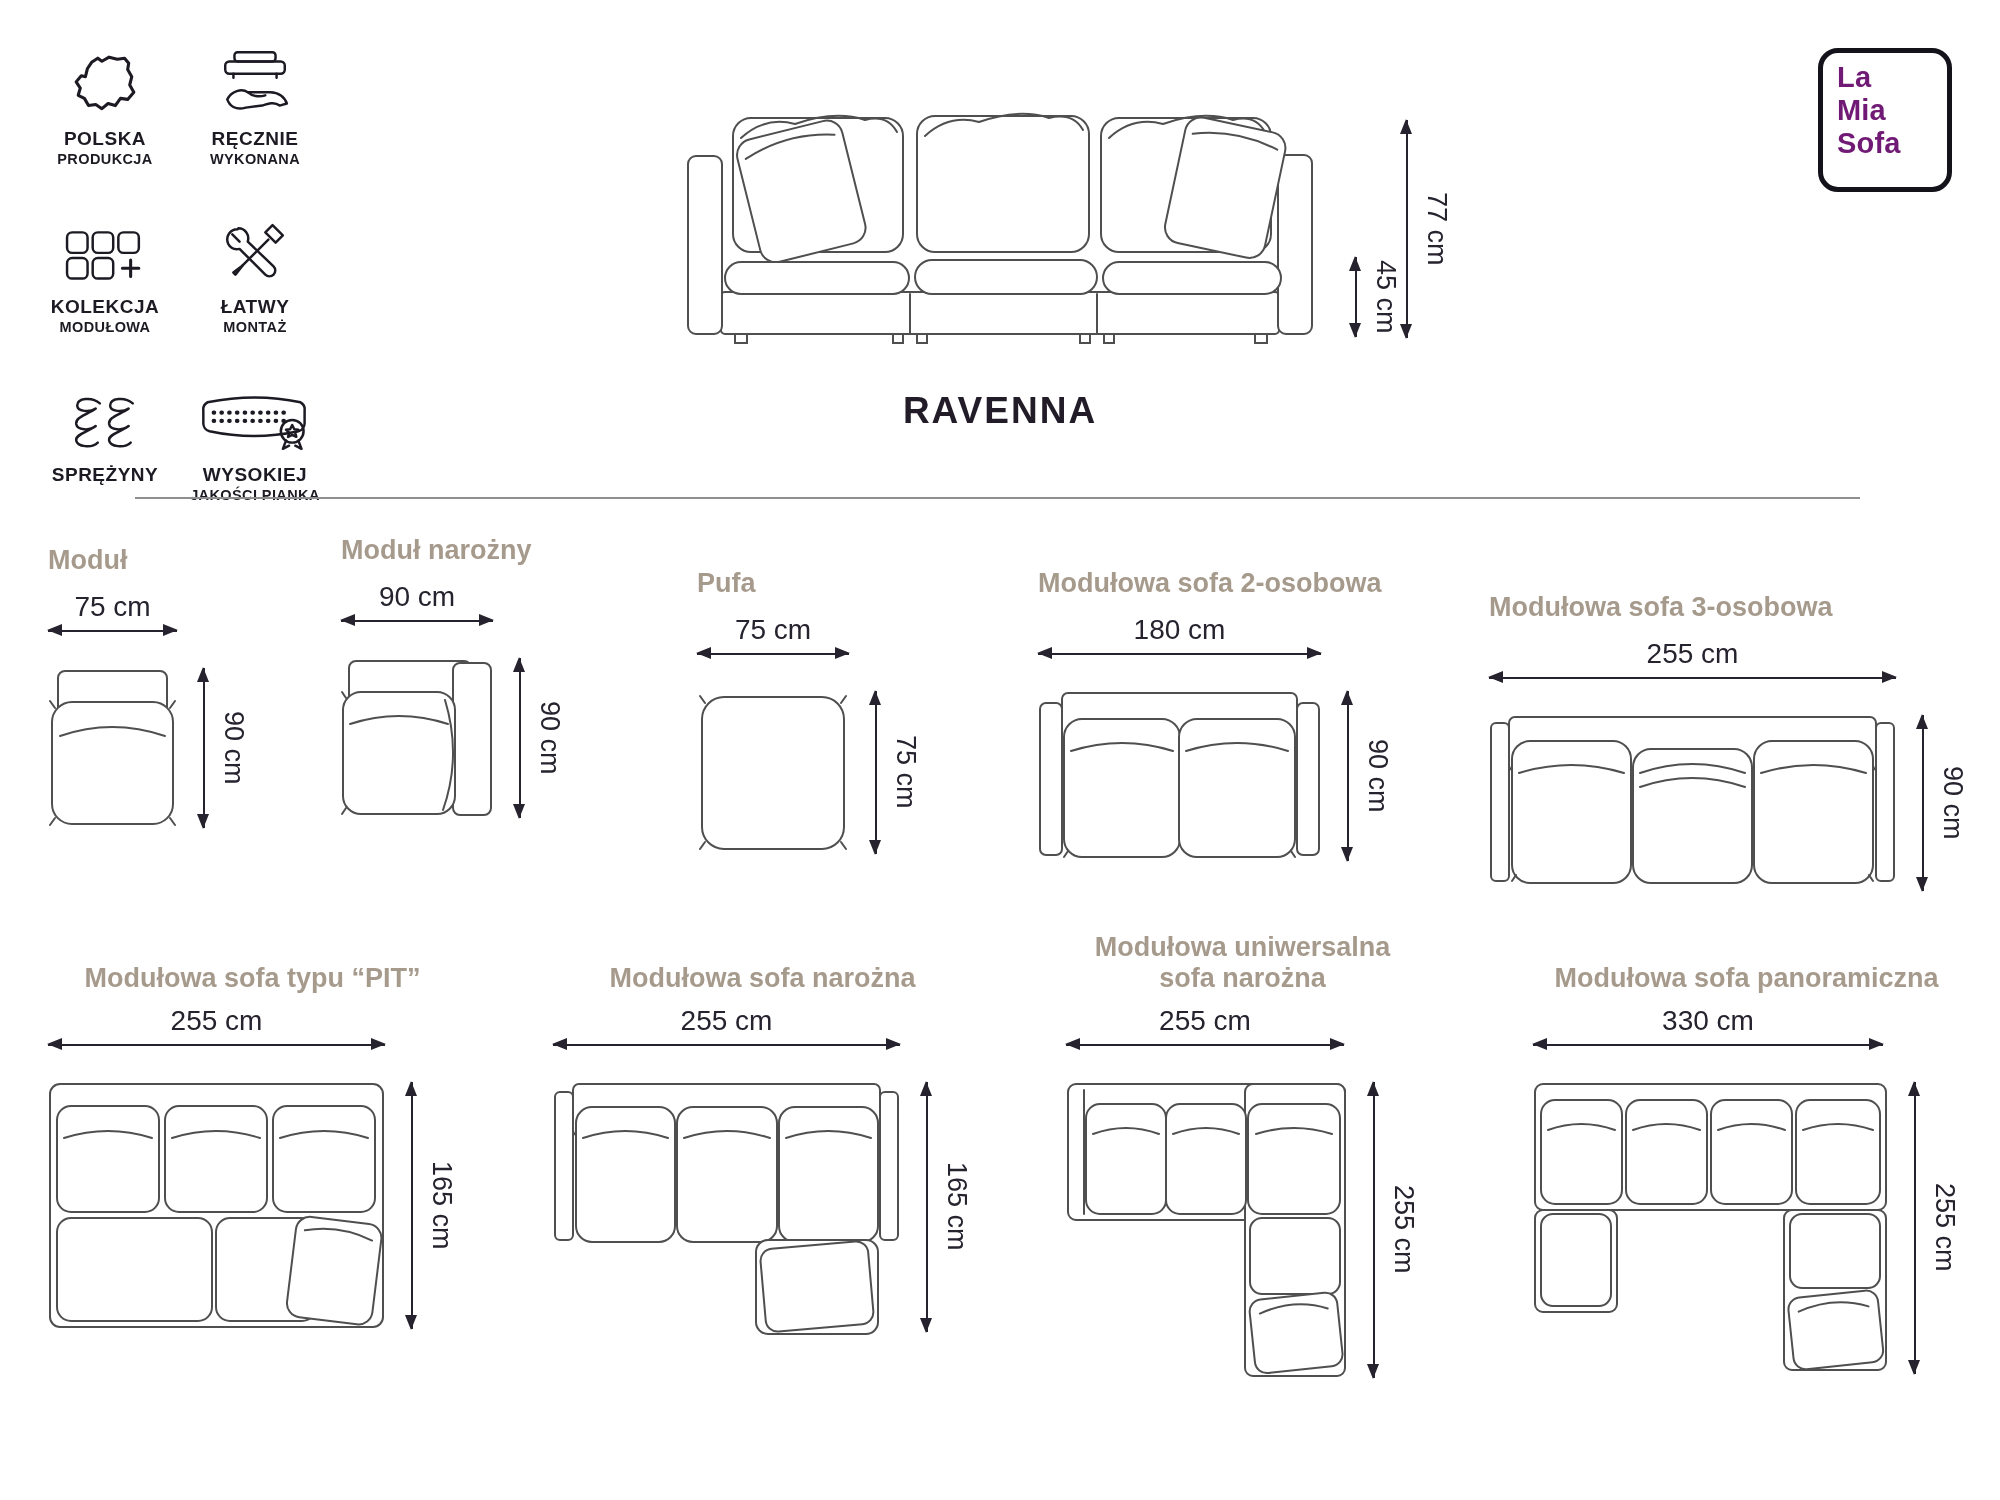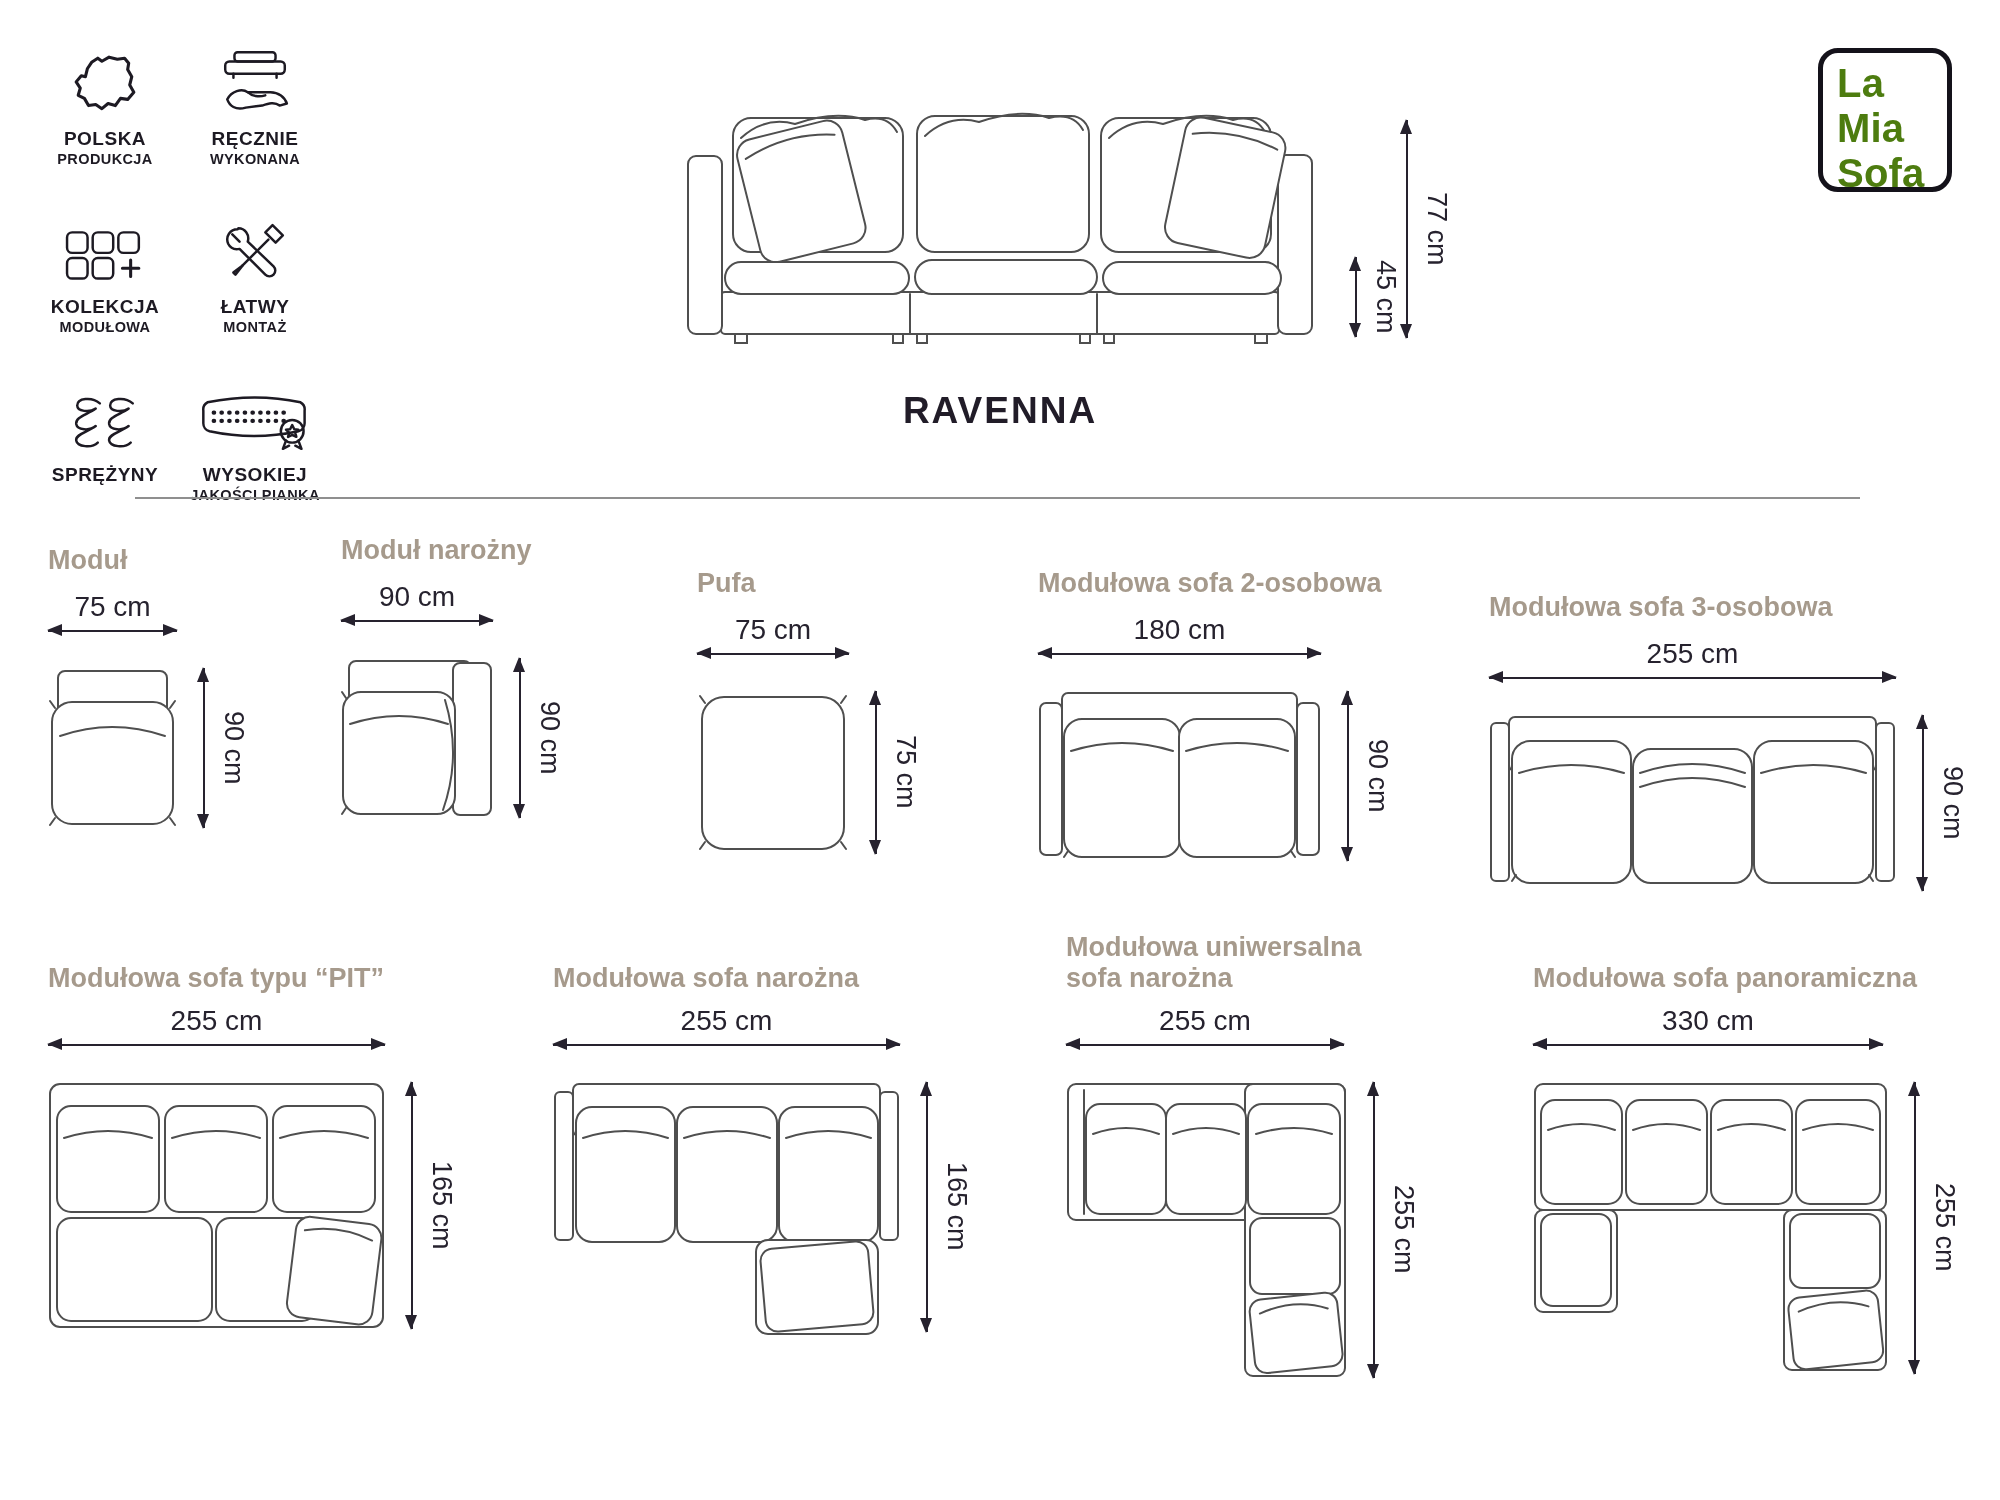--- a/index.html
+++ b/index.html
@@ -14,21 +14,21 @@
   .badge-l2 { font-size:14.5px; font-weight:700; letter-spacing:.4px; color:#1d1a23; line-height:1.25; }
   .icon-stroke { fill:none; stroke:#1d1a23; stroke-width:3; stroke-linecap:round; stroke-linejoin:round; }
   .icon-thin   { fill:none; stroke:#1d1a23; stroke-width:2.4; stroke-linecap:round; stroke-linejoin:round; }
 
   
   .hero-sofa { position:absolute; left:685px; top:100px; }
   .product-name { position:absolute; left:800px; top:390px; width:400px; text-align:center;
                   font-size:37px; font-weight:700; letter-spacing:2px; color:#211c28; }
   .logo { position:absolute; left:1818px; top:48px; width:134px; height:144px; border:5px solid #14121a;
           border-radius:20px; padding:8px 0 0 14px; }
-  .logo div { font-size:40px; font-weight:700; line-height:1.13; color:#4d7c0f; letter-spacing:.2px; }
+  .logo div { font-size:29px; font-weight:700; line-height:1.13; color:#701a75; letter-spacing:.2px; }
   .divider { position:absolute; left:135px; top:497px; width:1725px; border-top:2px solid #8f8f8f; }
 
   
   .h-arrow { position:relative; height:2px; background:#26222e; }
   .h-arrow::before { content:""; position:absolute; left:-1px; top:-6px;
     border-top:6.5px solid transparent; border-bottom:6.5px solid transparent; border-right:15px solid #26222e; }
   .h-arrow::after { content:""; position:absolute; right:-1px; top:-6px;
     border-top:6.5px solid transparent; border-bottom:6.5px solid transparent; border-left:15px solid #26222e; }
   .v-arrow { position:relative; width:2px; background:#26222e; }
   .v-arrow::before { content:""; position:absolute; top:-1px; left:-6px;
@@ -36,21 +36,21 @@
   .v-arrow::after { content:""; position:absolute; bottom:-1px; left:-6px;
     border-left:6.5px solid transparent; border-right:6.5px solid transparent; border-top:15px solid #26222e; }
 
   .v-dim { position:absolute; display:flex; }
   .v-dim .v-label { margin-left:13px; }
   .v-label { writing-mode:vertical-rl; font-size:27px; color:#26222e; display:flex; align-items:center; justify-content:center; white-space:nowrap; }
 
   
   .figure { position:absolute; }
   .fig-title { font-size:27px; font-weight:700; color:#a69a8c; white-space:nowrap; line-height:1.15; margin-bottom:14px; }
-  .title-area { height:66px; display:flex; flex-direction:column; justify-content:flex-end; margin-bottom:10px; }
+  .title-area { height:66px; display:flex; flex-direction:column; justify-content:flex-end; margin-bottom:10px;align-items:center; }
   .title-area .fig-title { margin-bottom:0; }
   .dim-w { font-size:28px; color:#26222e; text-align:center; line-height:1.2; margin-bottom:6px; }
   .fig-arrow { margin-bottom:36px; }
   .fig-row { display:flex; align-items:flex-start; }
   .fig-row .v-arrow { margin-left:26px; margin-right:13px; }
   .fw { fill:#ffffff; stroke:#4f4f4f; stroke-width:2; }
   .ln { fill:none; stroke:#4f4f4f; stroke-width:2; stroke-linecap:round; }
 </style>
 </head>
 <body>

